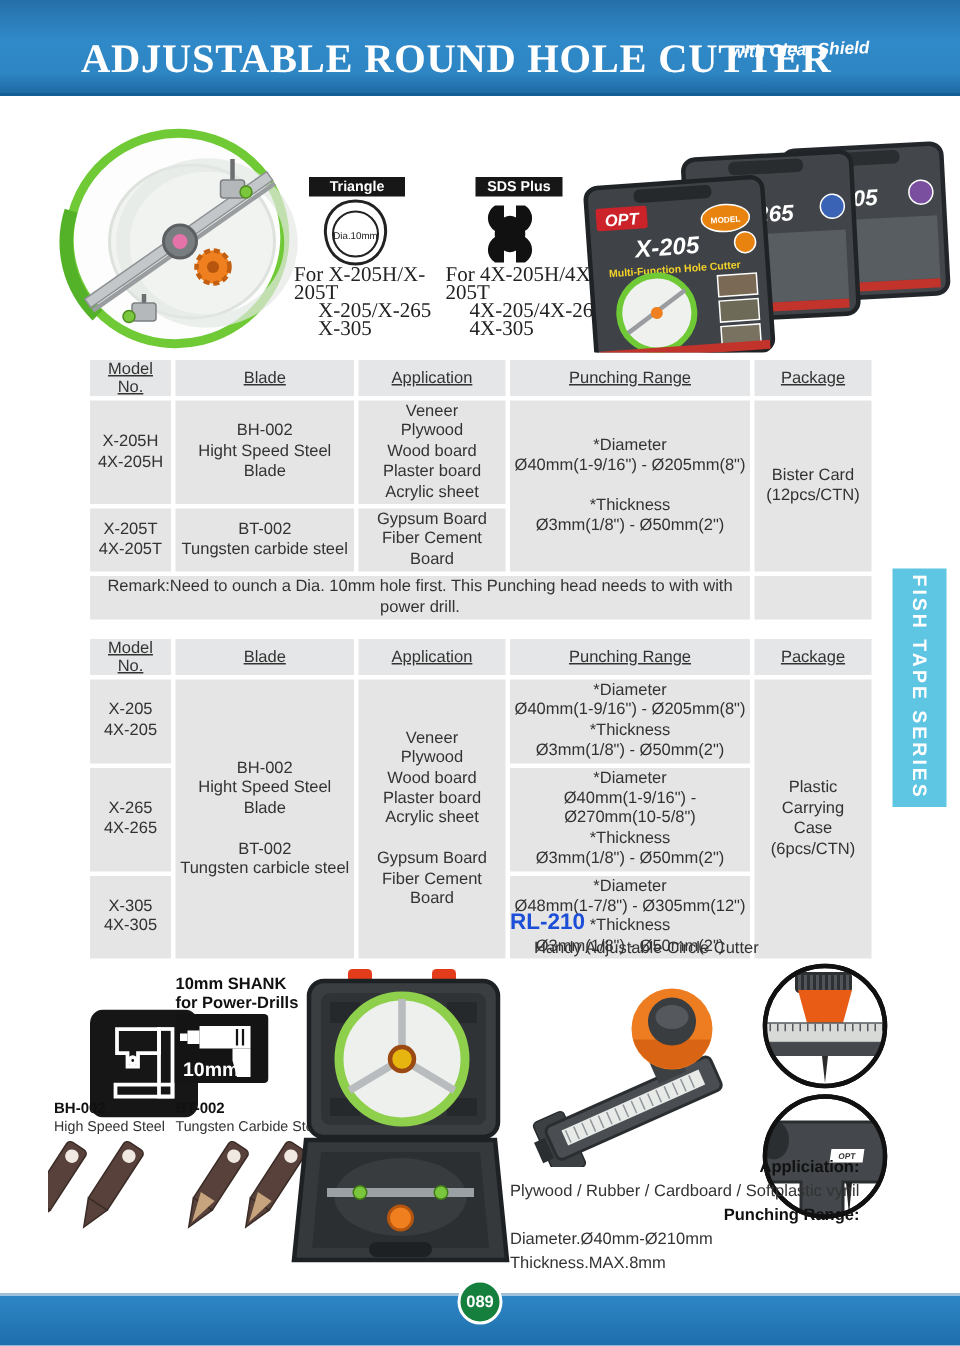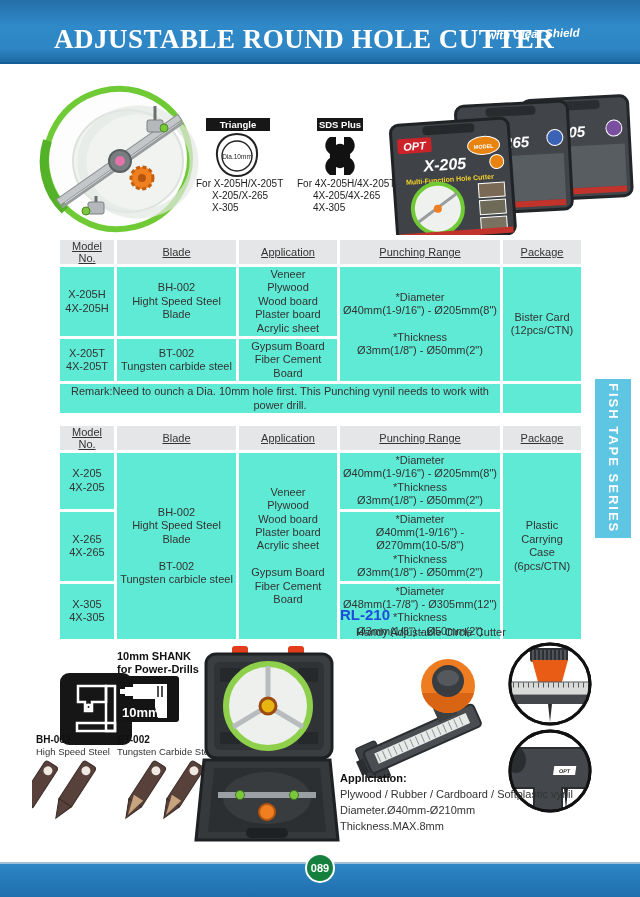--- a/index.html
+++ b/index.html
@@ -12,42 +12,42 @@
     background:linear-gradient(180deg,#256fa9 0%,#3089c8 42%,#2e86c4 78%,#1e6aa4 100%);
     border-bottom:2px solid #155d95;}
   .page-title{left:54px;top:24px;font-family:"Liberation Serif",serif;
     font-weight:bold;font-size:27px;color:#ffffff;letter-spacing:.5px;white-space:nowrap;}
   .page-subtitle{left:487px;top:28px;color:#ffffff;font-size:11.5px;
     font-style:italic;font-weight:bold;transform:rotate(-2deg);}
 
   
   .blk-label{background:#171717;color:#ffffff;font-weight:bold;font-size:9.5px;
     text-align:center;line-height:13px;height:13px;}
-  .shank-lines{font-size:10px;line-height:12px;color:#222;}
+  .shank-lines{font-size:14px;line-height:12px;color:#222;font-family:Liberation Serif, serif;}
 
   
   table.spec{position:absolute;border-collapse:separate;border-spacing:3px;table-layout:fixed;}
   table.spec th{background:#e5e6e7;font-weight:normal;font-size:11px;color:#333;
     height:14px;padding:0 2px;text-decoration:underline;}
-  table.spec td{background:#5eead4;font-size:11px;color:#333;text-align:center;
+  table.spec td{background:#e5e5e5;font-size:11px;color:#333;text-align:center;
     vertical-align:middle;white-space:pre-line;line-height:1.22;padding:1px 2px;}
   td.punch{font-size:10.3px;line-height:1.25;}
   td.remark-cell{color:#f09a3e;text-align:left;padding-left:8px;font-size:11px;height:16px;}
 
   
   .side-tab{left:595px;top:379px;width:36px;height:159px;background:#5ec5e3;
     display:flex;align-items:center;justify-content:center;}
   .side-tab span{writing-mode:vertical-rl;color:#ffffff;font-weight:bold;
     font-size:13px;letter-spacing:2px;white-space:nowrap;}
 
   
   .rl-model{left:340px;top:606px;font-size:15px;font-weight:bold;color:#1d4ed8;}
   .rl-name{left:356px;top:626px;font-size:11px;color:#333;}
   .app-block{left:340px;top:770px;font-size:11px;line-height:16px;color:#333;}
-  .app-block .b{font-weight:bold;color:#111;}
+  .app-block .b{font-weight:bold;color:#111;text-align:right;}
   .acc-heading{left:117px;top:650px;font-size:11px;font-weight:bold;color:#111;
     line-height:13px;white-space:pre-line;}
   .acc-code{font-size:10px;font-weight:bold;color:#111;}
   .acc-name{font-size:9.5px;color:#333;}
 
   
   .bottom-bar{left:0;top:862px;width:640px;height:35px;
     border-top:2px solid #9fc0d8;
     background:linear-gradient(180deg,#2e86c4 0%,#1d6dab 100%);}
   .page-circle{left:305px;top:853px;width:30px;height:30px;border-radius:50%;
@@ -96,21 +96,21 @@
   <path d="M25 2 C38 2 46 12 45 24 C44 36 36 44 25 44 C14 44 6 36 5 24 C4 12 12 2 25 2 Z" fill="none" stroke="#222" stroke-width="2"></path>
   <circle cx="25" cy="24" r="15" fill="none" stroke="#222" stroke-width="1.4"></circle>
   <text x="25" y="27" font-size="6.5" text-anchor="middle" fill="#222">Dia.10mm</text>
 </svg>
 <div class="abs shank-lines" style="left:196px;top:178px;width:110px;">
   <div>For X-205H/X-205T</div>
   <div style="padding-left:16px;">X-205/X-265</div>
   <div style="padding-left:16px;">X-305</div>
 </div>
 
-<div class="abs blk-label" style="left:317px;top:118px;width:46px;">SDS Plus</div>
+<div class="abs blk-label" style="left:317px;top:118px;width:58px;">SDS Plus</div>
 <svg class="abs" style="left:316px;top:133px;" width="48" height="46" viewBox="0 0 48 46">
   <path d="M14 4 a10 10 0 0 0 0 17 a11 11 0 0 0 0 4 a10 10 0 0 0 0 17 h6 v-8 a8 8 0 0 0 8 0 v8 h6 a10 10 0 0 0 0 -17 a11 11 0 0 0 0 -4 a10 10 0 0 0 0 -17 h-6 v8 a8 8 0 0 0 -8 0 v-8 Z" fill="#111"></path>
 </svg>
 <div class="abs shank-lines" style="left:297px;top:178px;width:130px;">
   <div>For 4X-205H/4X-205T</div>
   <div style="padding-left:16px;">4X-205/4X-265</div>
   <div style="padding-left:16px;">4X-305</div>
 </div>
 
 <svg class="abs" style="left:388px;top:90px;" width="250" height="145" viewBox="0 0 250 145">
@@ -191,21 +191,21 @@
   </tr>
   <tr style="height:34px;">
     <td>X-205T
 4X-205T</td>
     <td>BT-002
 Tungsten carbide steel</td>
     <td>Gypsum Board
 Fiber Cement Board</td>
   </tr>
   <tr>
-    <td colspan="4" class="remark-cell">Remark:Need to ounch a Dia. 10mm hole first. This Punching vynil needs to work with power drill.</td>
+    <td colspan="4" class="remark-cell">Remark:Need to ounch a Dia. 10mm hole first. This Punching head needs to with with power drill.</td>
     <td></td>
   </tr>
 </tbody>
   </table>
 
 <div class="abs side-tab">
   <span>FISH TAPE SERIES</span>
 </div>
 
 <table class="spec" style="left:57px;top:423px;width:527px;">
@@ -392,20 +392,21 @@
       <text x="81" y="133" font-size="5.5" font-weight="bold" fill="#333" text-anchor="middle">OPT</text>
     </g>
     <path d="M62 148 L66 148 L64 170 Z" fill="#222222"></path>
   </g>
   <circle cx="48" cy="131" r="40" fill="none" stroke="#111111" stroke-width="3"></circle>
 </svg>
 
 <div class="abs app-block">
   <div class="b">Appliciation:</div>
   <div>Plywood / Rubber / Cardboard / Softplastic vynil</div>
+  <div class="b">Punching Range:</div>
   <div>Diameter.Ø40mm-Ø210mm</div>
   <div>Thickness.MAX.8mm</div>
 </div>
 
 <div class="abs bottom-bar"></div>
 <div class="abs page-circle">
   <span>089</span>
 </div>
 
 </body></html>

